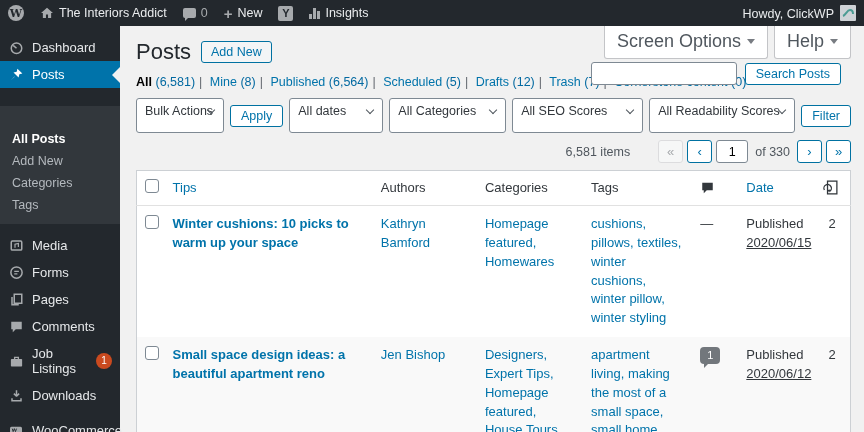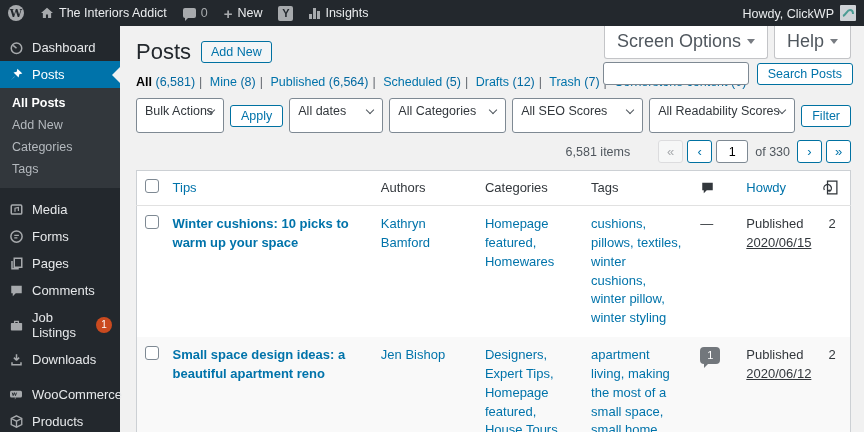--- a/index.html
+++ b/index.html
@@ -22,21 +22,21 @@
   .bars i { width:3px; background:#a7aaad; display:block; }
   .avatar { width:16px; height:16px; background:#ced2d6; display:inline-block; border-radius:1px; }
 
   
   .sidebar { position:fixed; top:26px; left:0; bottom:0; width:120px; background:#23282d; padding-top:8px; }
   .menu-item { display:flex; align-items:center; gap:8px; padding:6px 8px; color:#e6e8ea; font-size:13px; cursor:pointer; }
   .menu-item .mi { width:16px; display:flex; justify-content:center; color:#a7aaad; flex:none; }
   .menu-item.active { background:#0073aa; color:#fff; position:relative; }
   .menu-item.active .mi { color:#fff; }
   .menu-arrow { position:absolute; right:0; top:50%; margin-top:-8px; width:0; height:0; border-top:8px solid transparent; border-bottom:8px solid transparent; border-right:8px solid #f1f1f1; }
-  .submenu { background:#32373c; padding:4px 0 8px; }
+  .submenu { background:#32373c; padding:22px 0 8px;margin-top:18px; }
   .submenu a { display:block; padding:4px 8px 4px 12px; color:#b4b9be; font-size:12.5px; }
   .submenu a.current { color:#fff; font-weight:bold; }
   .mbadge { margin-left:4px; background:#ca4a1f; color:#fff; border-radius:50%; min-width:16px; height:16px; line-height:16px; text-align:center; font-size:10px; display:inline-block; padding:0 2px; }
   .spacer-top { margin-top:8px; }
 
   
   .content { margin-left:120px; padding:26px 13px 0 16px; position:relative; }
   .screen-meta { position:absolute; top:26px; right:13px; display:flex; gap:6px; }
   .meta-btn { background:#fff; border:1px solid #c3c4c7; border-top:none; border-radius:0 0 3px 3px; color:#50575e; font-size:18px; padding:5px 12px 6px; display:flex; align-items:center; gap:6px; cursor:pointer; }
   .tri-down { width:0; height:0; border-left:4px solid transparent; border-right:4px solid transparent; border-top:5px solid #787c82; display:inline-block; }
@@ -44,21 +44,21 @@
   .title-row { display:flex; align-items:center; gap:10px; margin-top:13px; }
   h1 { font-size:22px; font-weight:400; color:#23282d; }
   .add-new-btn { background:#f3f5f6; border:1px solid #0071a1; border-radius:3px; color:#0073aa; font-size:12.5px; padding:3px 9px; cursor:pointer; }
 
   .views { margin-top:10px; font-size:12.5px; color:#646970; }
   .views a { color:#0073aa; }
   .views a.current .vlabel { color:#000; font-weight:bold; }
   .views .count { color:#0369a1; }
   .views .sep { margin:0 4px; color:#646970; }
 
-  .searchbox { position:absolute; top:62px; right:11px; display:flex; gap:8px; align-items:center; }
+  .searchbox { position:absolute; top:62px; right:23px; display:flex; gap:8px; align-items:center; }
   .searchbox input { width:146px; height:23px; border:1px solid #7e8993; border-radius:3px; background:#fff; padding:0 6px; font-size:13px; }
   .btn-blue { background:#fff; border:1px solid #0071a1; border-radius:3px; color:#0073aa; font-size:12.5px; padding:3px 10px; cursor:pointer; }
 
   .tablenav { margin-top:9px; display:flex; gap:6px; align-items:center; }
   .fselect { position:relative; height:35px; line-height:24px; background:#fff; border:1px solid #7e8993; border-radius:3px; padding:0 26px 0 8px; font-size:12.5px; color:#32373c; cursor:pointer; white-space:nowrap; }
   .chev { position:absolute; right:9px; top:8px; width:6px; height:6px; border-right:1.5px solid #50575e; border-bottom:1.5px solid #50575e; transform:rotate(45deg); }
 
   .pager-row { margin-top:7px; display:flex; justify-content:flex-end; align-items:center; gap:4px; color:#50575e; font-size:12.5px; }
   .pager-row .items-count { margin-right:24px; }
   .page-btn { width:25px; height:23px; border-radius:3px; display:flex; align-items:center; justify-content:center; font-size:13px; cursor:pointer; }
@@ -304,21 +304,21 @@
         <th>Authors</th>
         <th>Categories</th>
         <th>Tags</th>
         <th>
             <span class="th-ico">
               <svg width="15" height="15" viewBox="0 0 20 20">
                 <path fill="#32373c" d="M3 3.5h14v10h-8l-4 4v-4H3z"></path>
               </svg>
             </span>
           </th>
-        <th class="sortable">Howdy</th>
+        <th class="sortable">Date</th>
         <th>
             <span class="th-ico">
               <svg width="17" height="17" viewBox="0 0 20 20">
                 <rect x="6.5" y="2.5" width="11" height="15" fill="#fff" stroke="#32373c" stroke-width="1.5"></rect>
                 <path d="M2.8 13a4.4 4.4 0 1 1 6.2 1.6" fill="none" stroke="#32373c" stroke-width="1.5"></path>
                 <path d="M10 12.4l-1.6 3.4-2-3z" fill="#32373c"></path>
               </svg>
             </span>
           </th>
       </tr>

